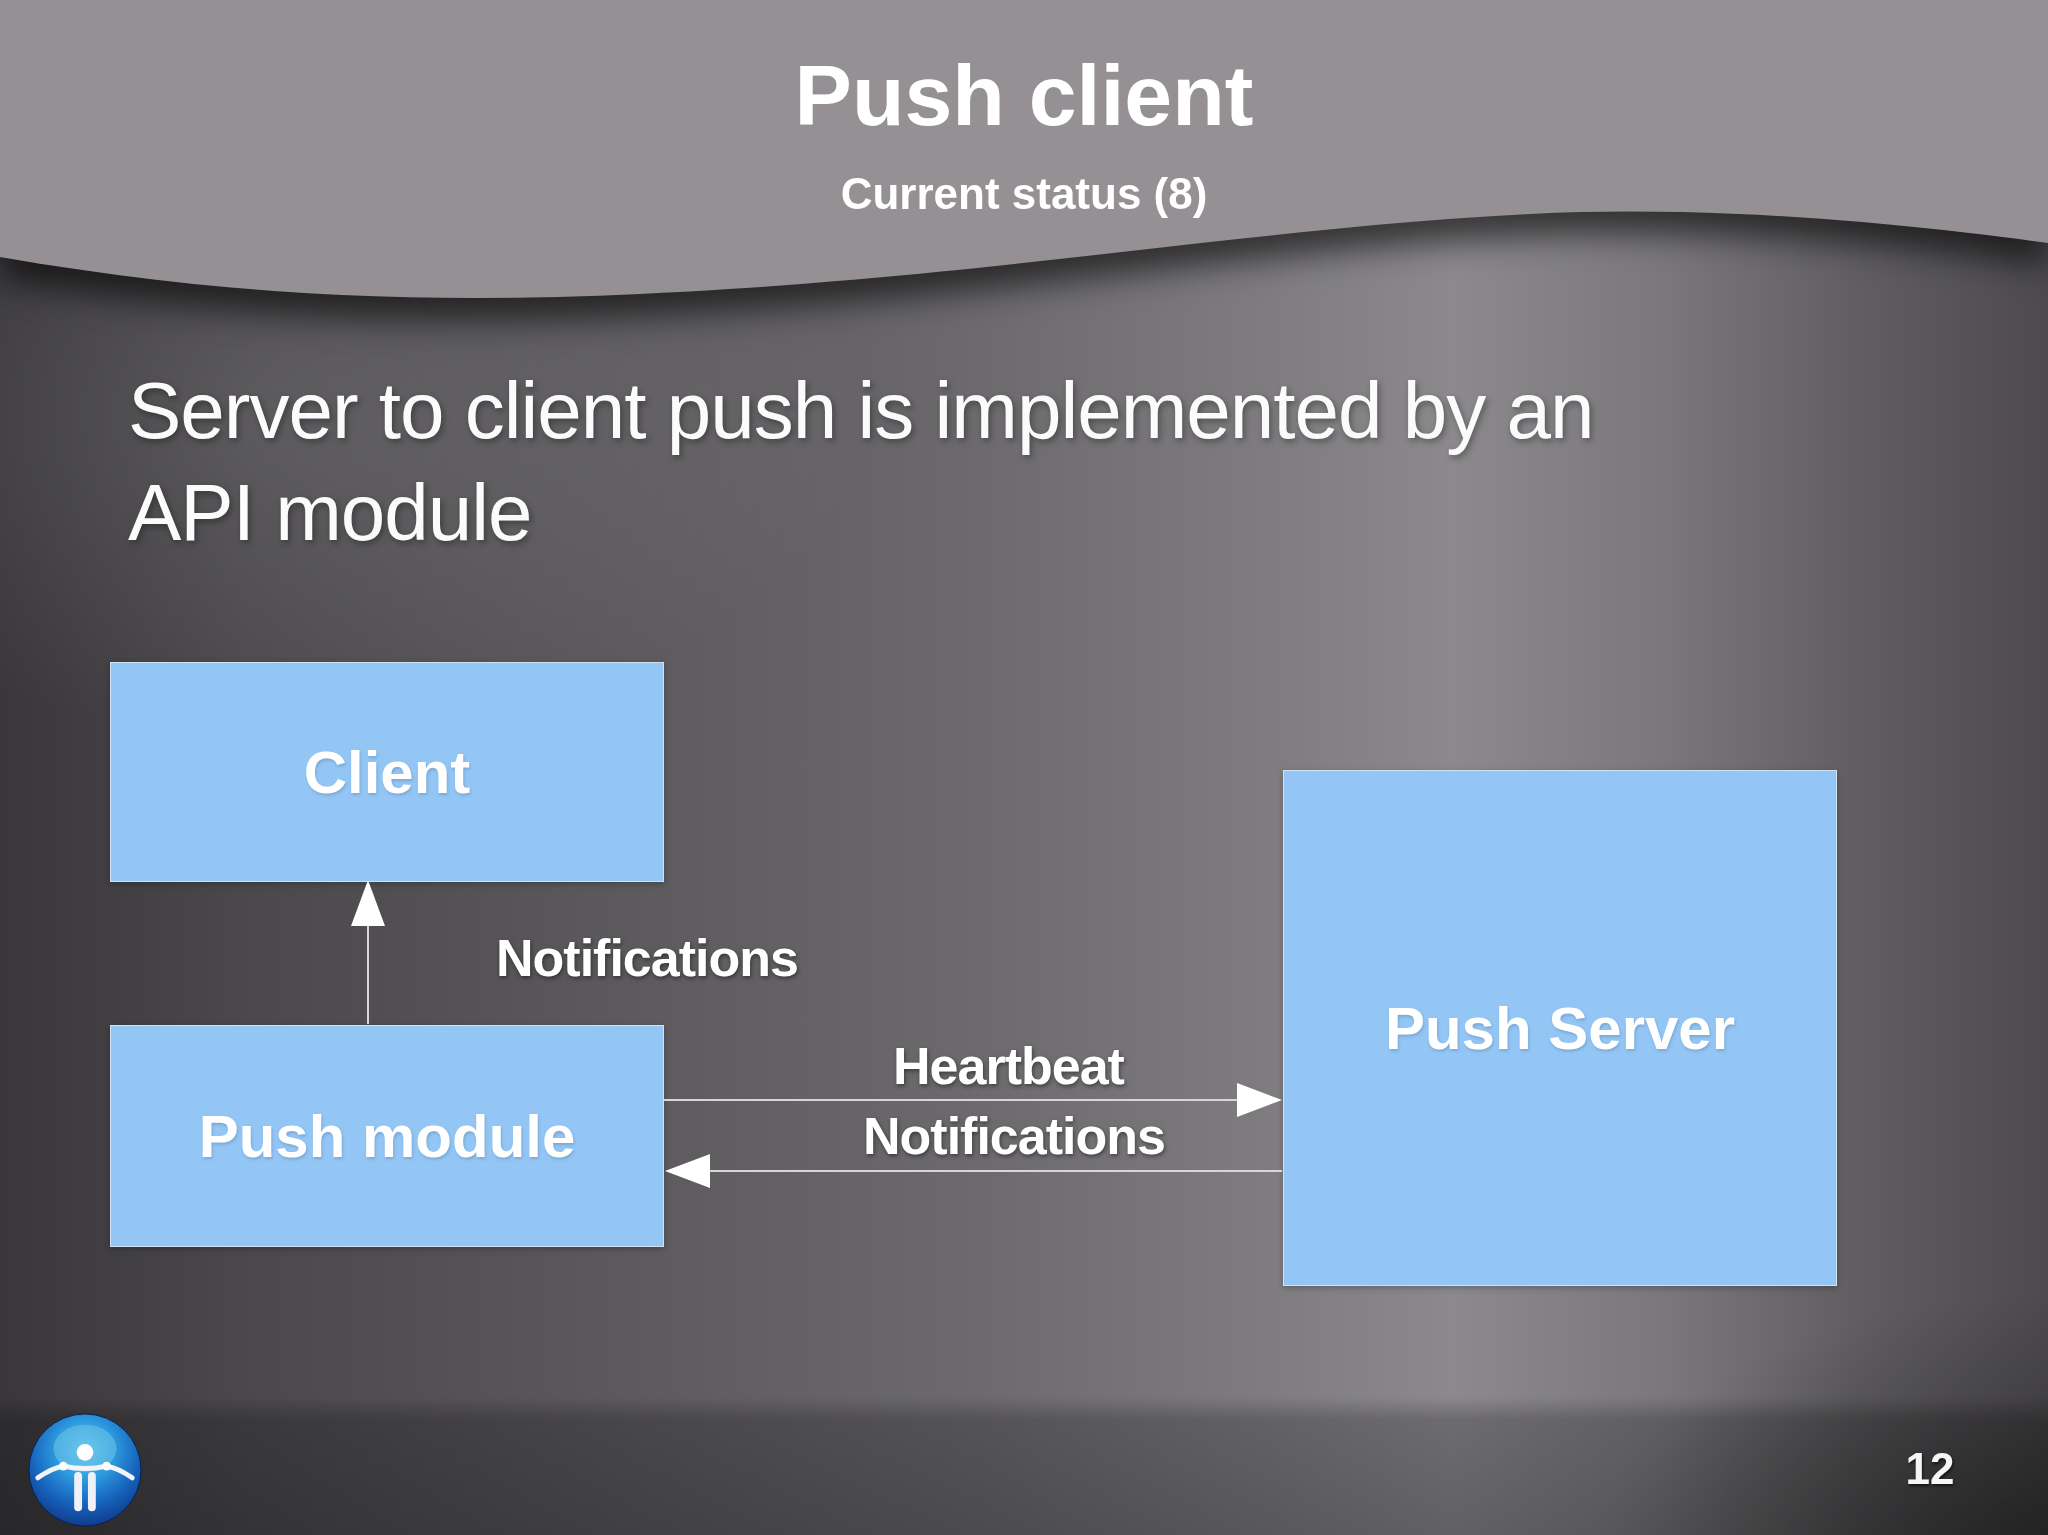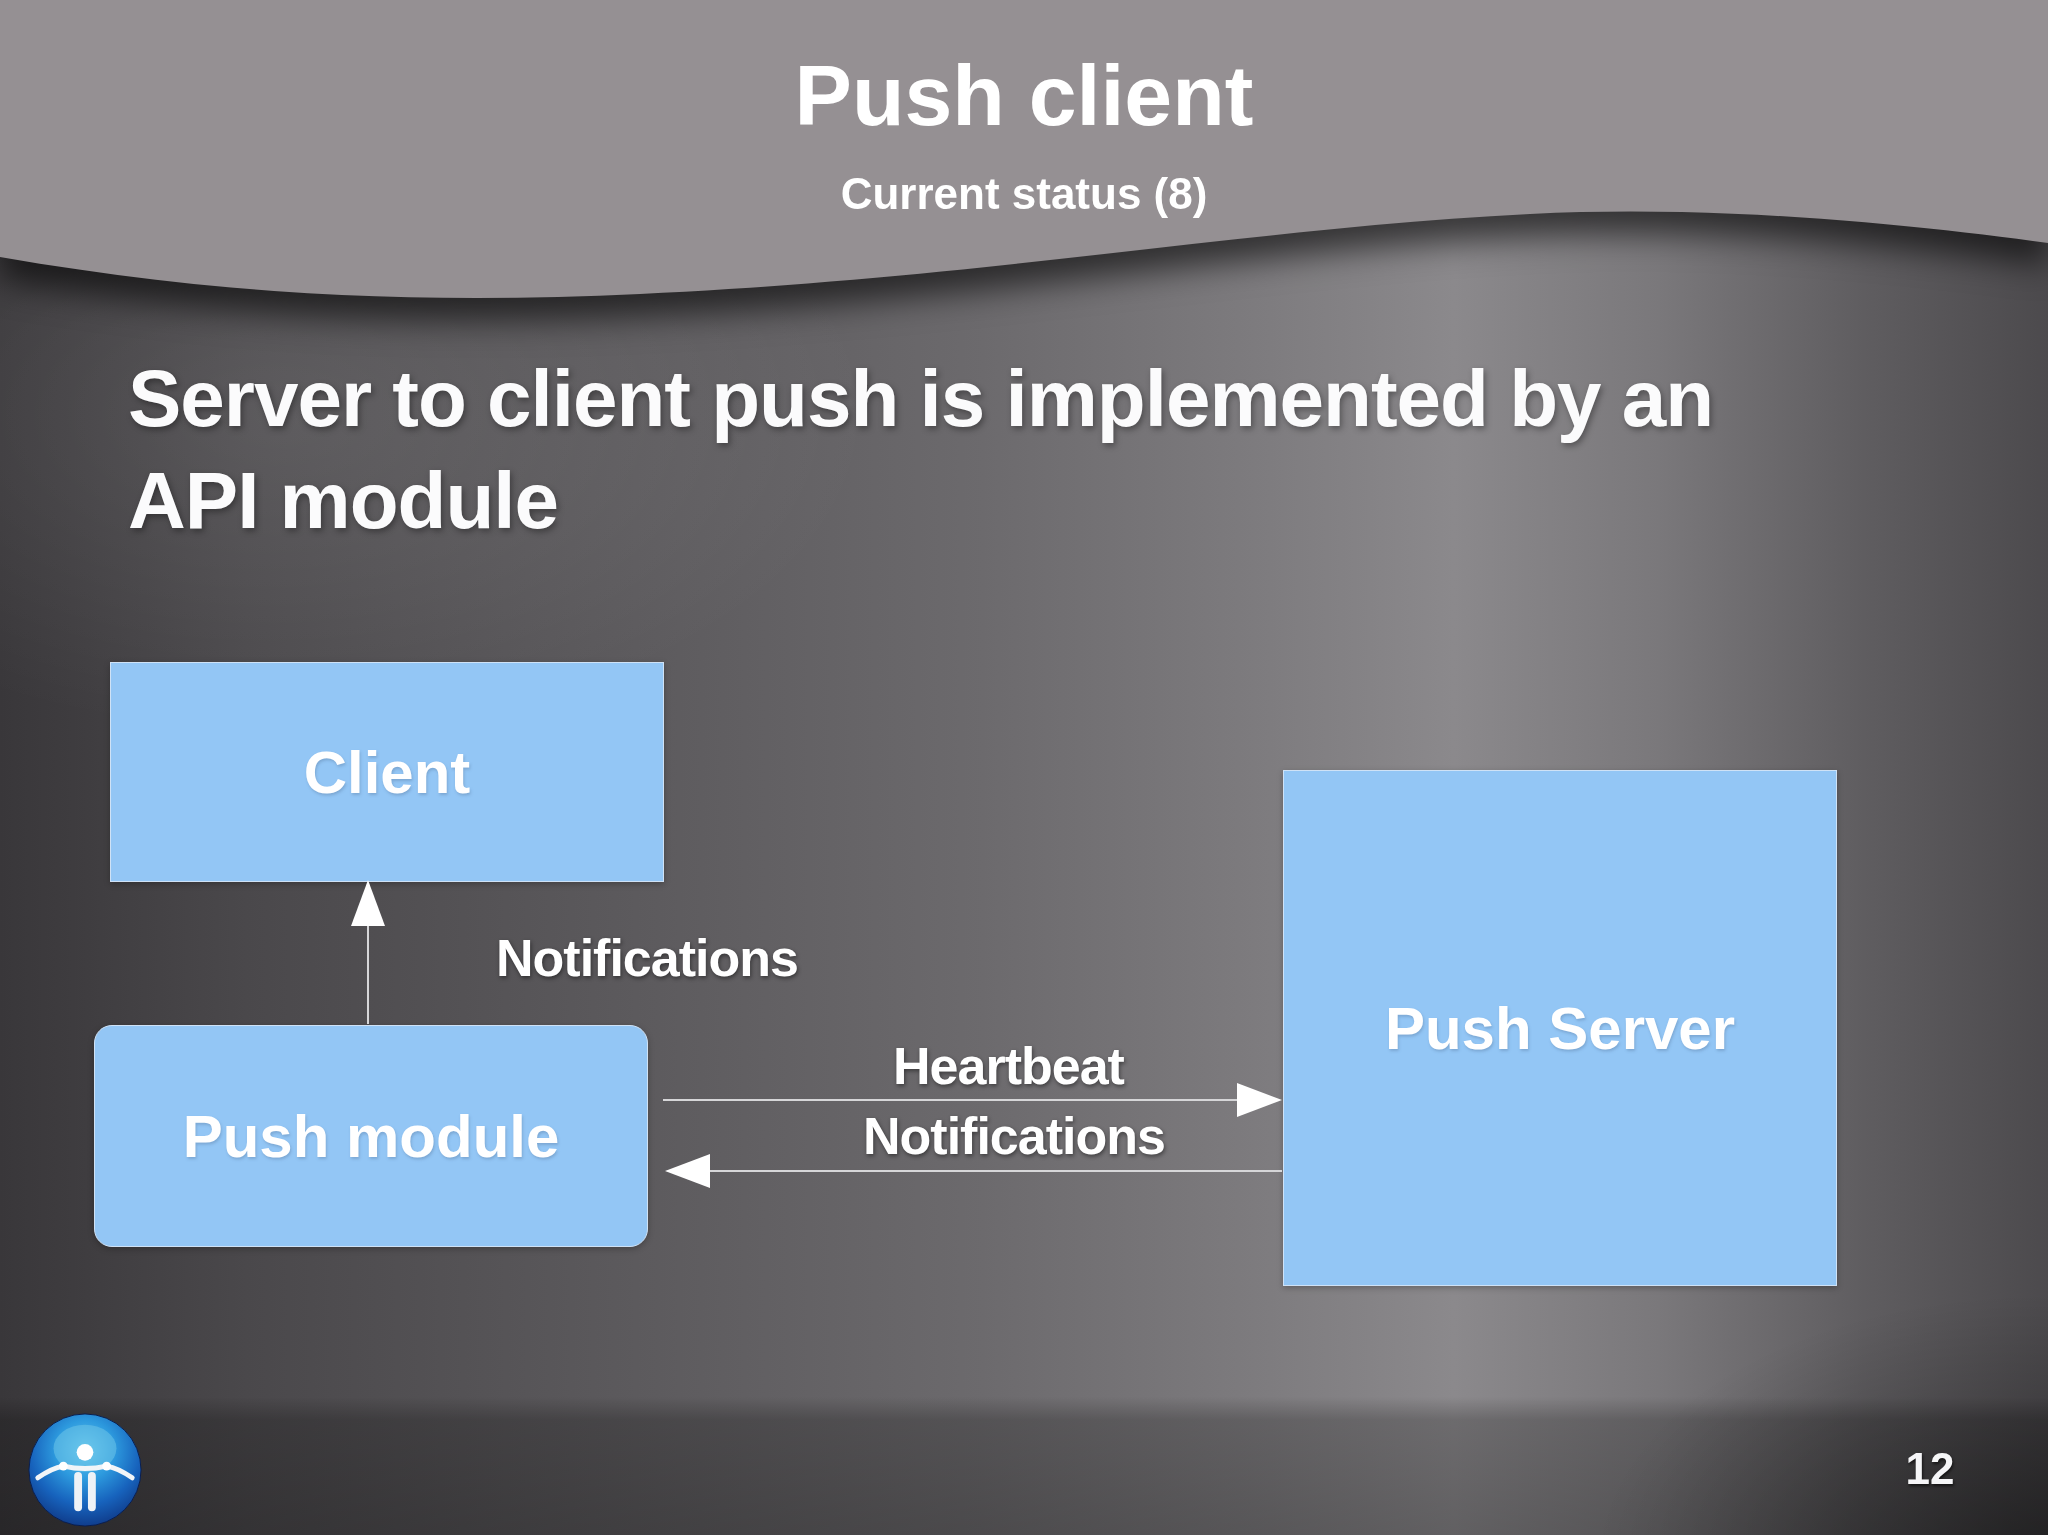--- a/index.html
+++ b/index.html
@@ -23,38 +23,38 @@
     position:absolute;left:0;top:52px;width:100%;
     text-align:center;color:#ffffff;font-size:86px;font-weight:bold;
     letter-spacing:0px;line-height:1;
   }
   .subtitle{
     position:absolute;left:0;top:172px;width:100%;
     text-align:center;color:#ffffff;font-size:44px;font-weight:bold;line-height:1;
   }
 
   .body-text{
-    position:absolute;left:128px;top:348px;width:1840px;
-    color:#fbfbfc;font-size:80px;font-weight:bold;line-height:1.28;
+    position:absolute;left:128px;top:360px;width:1840px;
+    color:#fbfbfc;font-size:80px;font-weight:normal;line-height:1.28;
     letter-spacing:-1px;
     text-shadow:2px 3px 6px rgba(0,0,0,0.35);
   }
   .body-text .line2{}
 
   .node{
     position:absolute;
     background:#93c6f5;
     border:1px solid #cfe2f6;
     display:flex;align-items:center;justify-content:center;
     color:#ffffff;font-weight:bold;font-size:60px;
     text-shadow:1px 2px 3px rgba(96,130,170,0.45);
     box-shadow:0 2px 6px rgba(0,0,0,0.25);
   }
   .node-client{left:110px;top:662px;width:552px;height:218px;}
-  .node-module{left:94px;top:1025px;width:552px;height:220px;border-radius:18px;}
+  .node-module{left:110px;top:1025px;width:552px;height:220px;}
   .node-server{left:1283px;top:770px;width:552px;height:514px;}
 
   .edge-label{
     position:absolute;color:#ffffff;font-weight:bold;font-size:52px;line-height:1;
     letter-spacing:-1px;
     text-shadow:1px 2px 4px rgba(0,0,0,0.45);
     white-space:nowrap;
   }
   .label-notif-up{left:496px;top:932px;}
   .label-heartbeat{left:893px;top:1040px;}

